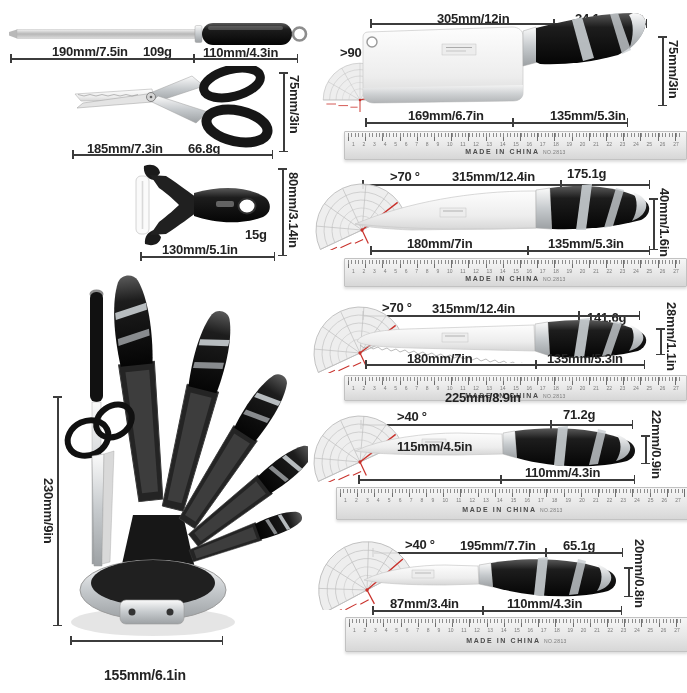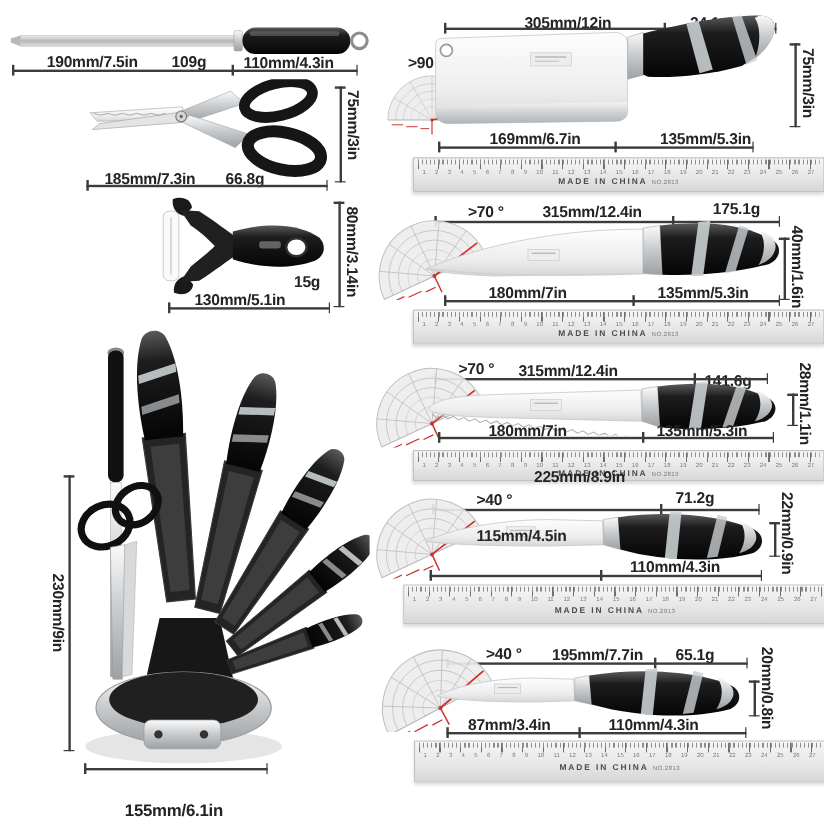--- a/index.html
+++ b/index.html
@@ -77,21 +77,21 @@
   </svg>
 
   <svg style="left:8px;top:20px" width="300" height="30" viewBox="0 0 300 30">
     <polygon points="1,12 9,9.5 9,18.5 1,15.5" fill="#b9b9b9"></polygon>
     <rect x="9" y="9.5" width="178" height="9" fill="url(#gRod)" stroke="#b2b2b2" stroke-width=".4"></rect>
     <rect x="187" y="5.5" width="7" height="17" rx="1.5" fill="url(#gChrome)" stroke="#9a9a9a" stroke-width=".4"></rect>
     <rect x="194" y="3" width="90" height="22" rx="11" fill="url(#gHandle)"></rect>
     <rect x="200" y="6" width="75" height="4" rx="2" fill="#777" opacity=".55"></rect>
     <circle cx="291.5" cy="14" r="6.5" fill="none" stroke="#8d8d8d" stroke-width="2.6"></circle>
   </svg>
-  <div class="dim" style="left:39px;top:44px">190mm/7.5in</div>
+  <div class="dim" style="left:52px;top:44px">190mm/7.5in</div>
   <div class="dim" style="left:143px;top:44px">109g</div>
   <div class="dim" style="left:203px;top:45px">110mm/4.3in</div>
   <div class="hline" style="left:10px;top:58px;width:288px">
       <i style="left:0"></i>
       <i style="left:183px"></i>
       <i style="right:0"></i>
     </div>
 
   <svg style="left:70px;top:66px" width="215" height="85" viewBox="0 0 215 85">
     <path d="M5,28 L82,23 L84,34 L11,35 Z" fill="url(#gBlade)" stroke="#b3b3b3" stroke-width=".6"></path>
@@ -268,21 +268,21 @@
         <span>24</span>
         <span>25</span>
         <span>26</span>
         <span>27</span>
       </div>
     <div class="made"><span>MADE IN CHINA</span> <span class="no">NO.2813</span></div>
   </div>
 
   <div class="dim" style="left:390px;top:169px">&gt;70 °</div>
   <div class="dim" style="left:452px;top:169px">315mm/12.4in</div>
-  <div class="dim" style="left:594px;top:166px">175.1g</div>
+  <div class="dim" style="left:567px;top:166px">175.1g</div>
   <div class="hline" style="left:362px;top:184px;width:288px">
       <i style="left:0"></i>
       <i style="left:198px"></i>
       <i style="right:0"></i>
     </div>
   <svg class="prot" style="left:307px;top:175px" width="110" height="75" viewBox="-55 -55 110 75">
       <use href="#prot" transform="rotate(-25)"></use>
     </svg>
   <svg style="left:352px;top:184px" width="303" height="52" viewBox="0 0 303 52">
     <path d="M3,40 C55,18 120,7 180,7 L184,7 L184,44 L60,46 C35,45 12,43 3,40 Z" fill="url(#gBlade)" stroke="#c8c8c8" stroke-width=".7"></path>

